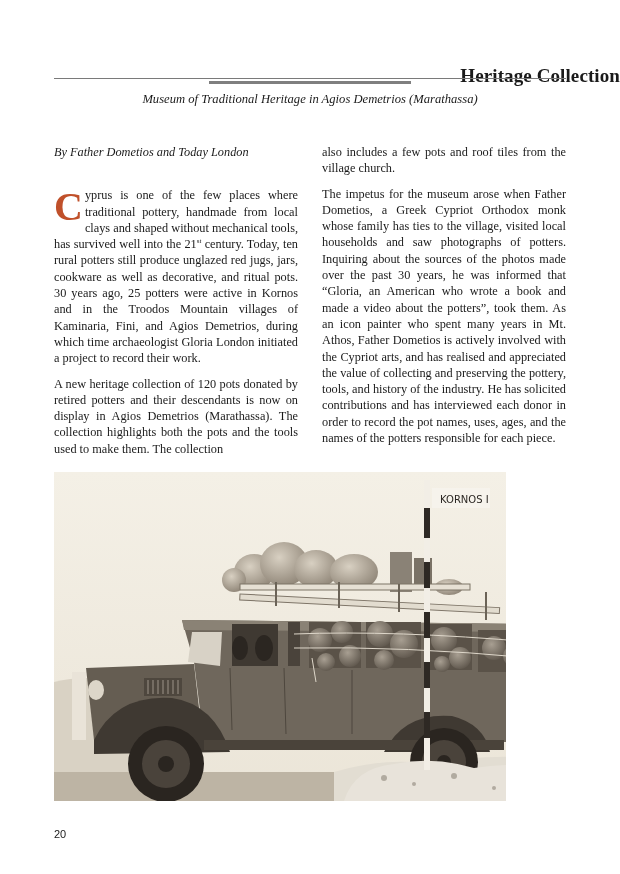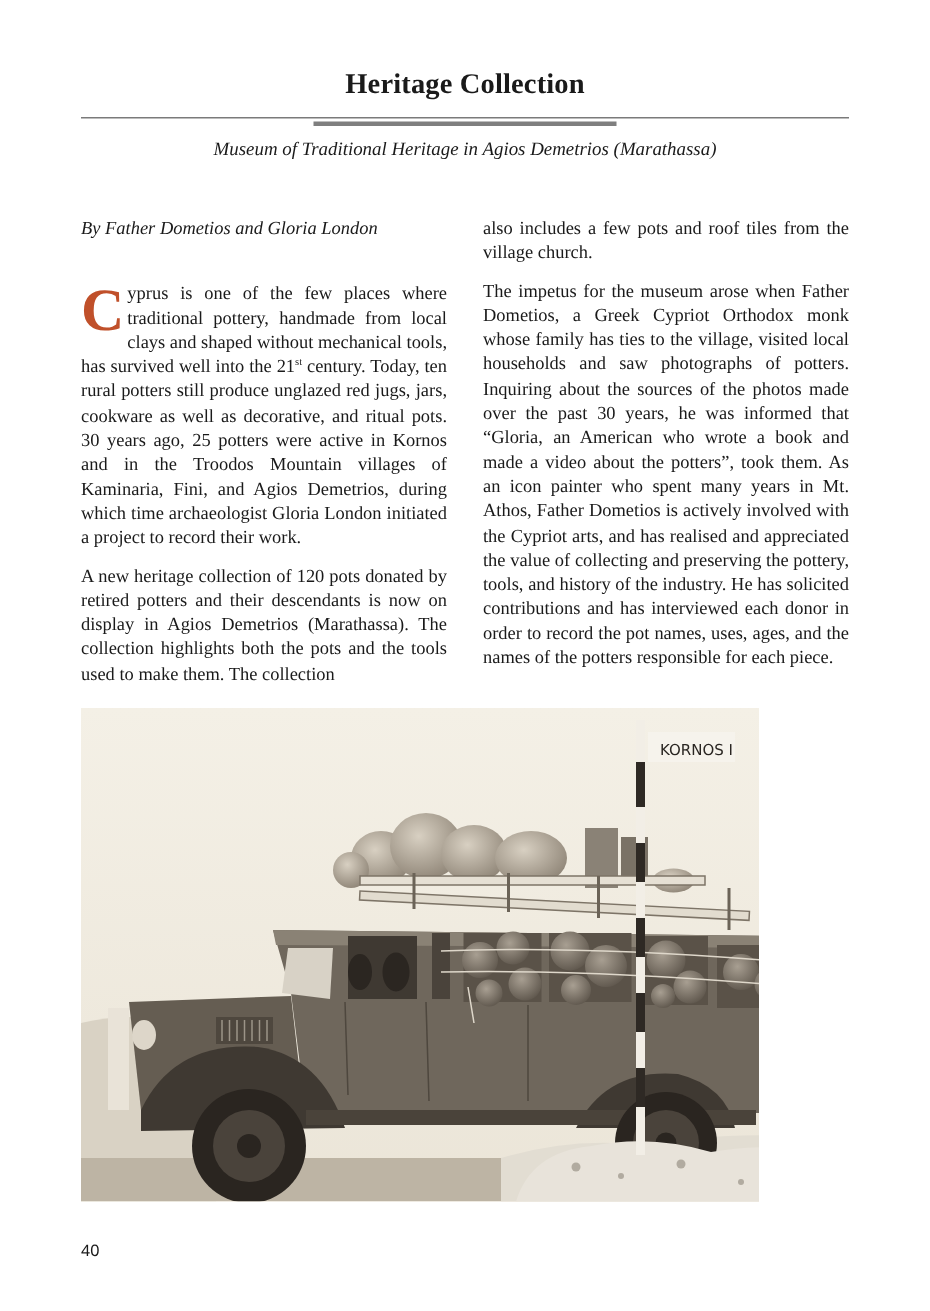--- a/index.html
+++ b/index.html
@@ -1,18 +1,18 @@
 <!DOCTYPE html>
 <html><head>
 <meta charset="utf-8">
 <style>
   html, body { margin: 0; padding: 0; background: #ffffff; }
   body { width: 620px; height: 874px; position: relative; overflow: hidden;
          font-family: "Liberation Serif", "DejaVu Serif", serif; color: #1a1a1a; }
-  .title { position: absolute; left: 0; width: 620px; top: 46px; text-align: center;
+  .title { position: absolute; left: 0; width: 620px; top: 65px; text-align: right;
            font-size: 19px; font-weight: bold; letter-spacing: 0.1px; }
   .rule-thin { position: absolute; left: 54px; width: 512px; top: 78px; height: 1px; background: #7a7a7a; }
   .rule-thick { position: absolute; left: 209px; width: 202px; top: 81px; height: 3px; background: #7f7f7f; }
   .subtitle { position: absolute; left: 0; width: 620px; top: 92px; text-align: center;
               font-size: 12.6px; font-style: italic; }
   .col { position: absolute; width: 244px; font-size: 12.3px; line-height: 16.3px; text-align: justify; }
   .col-left { left: 54px; top: 144px; }
   .col-right { left: 322px; top: 144px; }
   .byline { font-style: italic; margin: 0 0 27px 0; text-align: left; }
   .col p { margin: 0 0 9px 0; }
@@ -25,21 +25,21 @@
 </style>
 </head>
 <body>
 
 <div class="title">Heritage Collection</div>
 <div class="rule-thin"></div>
 <div class="rule-thick"></div>
 <div class="subtitle">Museum of Traditional Heritage in Agios Demetrios (Marathassa)</div>
 
 <div class="col col-left">
-  <div class="byline">By Father Dometios and Gloria London</div>
+  <div class="byline">By Father Dometios and Today London</div>
   <p><span class="dropcap">C</span><span>yprus is one of the few places where traditional pottery, handmade from local clays and shaped without mechanical tools, has survived well into the 21</span><sup>st</sup><span> century. Today, ten rural potters still produce unglazed red jugs, jars, cookware as well as decorative, and ritual pots. 30 years ago, 25 potters were active in Kornos and in the Troodos Mountain villages of Kaminaria, Fini, and Agios Demetrios, during which time archaeologist Gloria London initiated a project to record their work.</span></p>
   <p>A new heritage collection of 120 pots donated by retired potters and their descendants is now on display in Agios Demetrios (Marathassa). The collection highlights both the pots and the tools used to make them. The collection</p>
 </div>
 
 <div class="col col-right">
   <p>also includes a few pots and roof tiles from the village church.</p>
   <p>The impetus for the museum arose when Father Dometios, a Greek Cypriot Orthodox monk whose family has ties to the village, visited local households and saw photographs of potters. Inquiring about the sources of the photos made over the past 30 years, he was informed that “Gloria, an American who wrote a book and made a video about the potters”, took them. As an icon painter who spent many years in Mt. Athos, Father Dometios is actively involved with the Cypriot arts, and has realised and appreciated the value of collecting and preserving the pottery, tools, and history of the industry. He has solicited contributions and has interviewed each donor in order to record the pot names, uses, ages, and the names of the potters responsible for each piece.</p>
 </div>
 
 <div class="photo">
@@ -174,13 +174,13 @@
       <rect x="370" y="90" width="6" height="26" fill="#2e2924"></rect>
       <rect x="370" y="140" width="6" height="26" fill="#2e2924"></rect>
       <rect x="370" y="190" width="6" height="26" fill="#2e2924"></rect>
       <rect x="370" y="240" width="6" height="26" fill="#2e2924"></rect>
       <rect x="378" y="16" width="58" height="20" fill="#f6f3ec"></rect>
       <text x="386" y="31" font-family="DejaVu Sans, sans-serif" font-size="10" fill="#2a2622">KORNOS I</text>
     </g>
   </svg>
 </div>
 
-<div class="page-num">40</div>
+<div class="page-num">20</div>
 
 </body></html>

